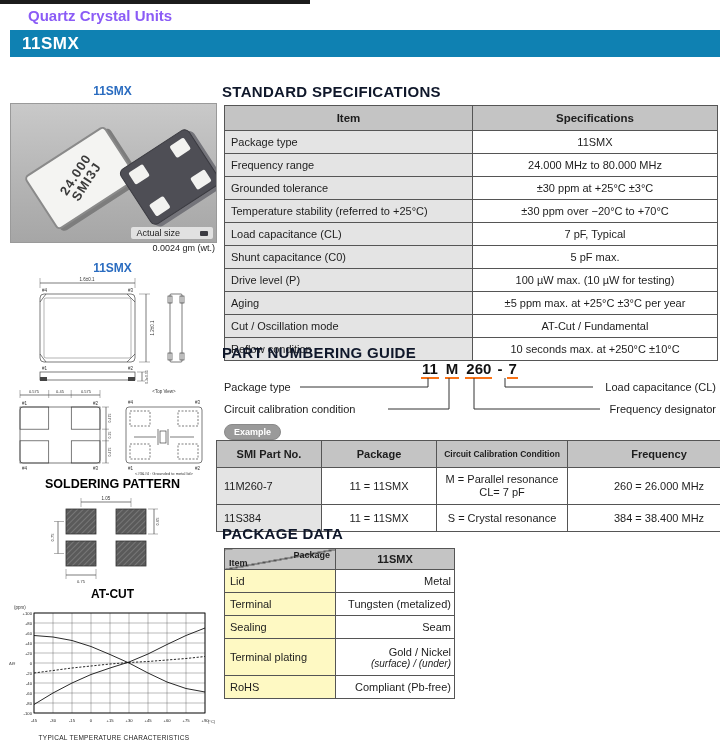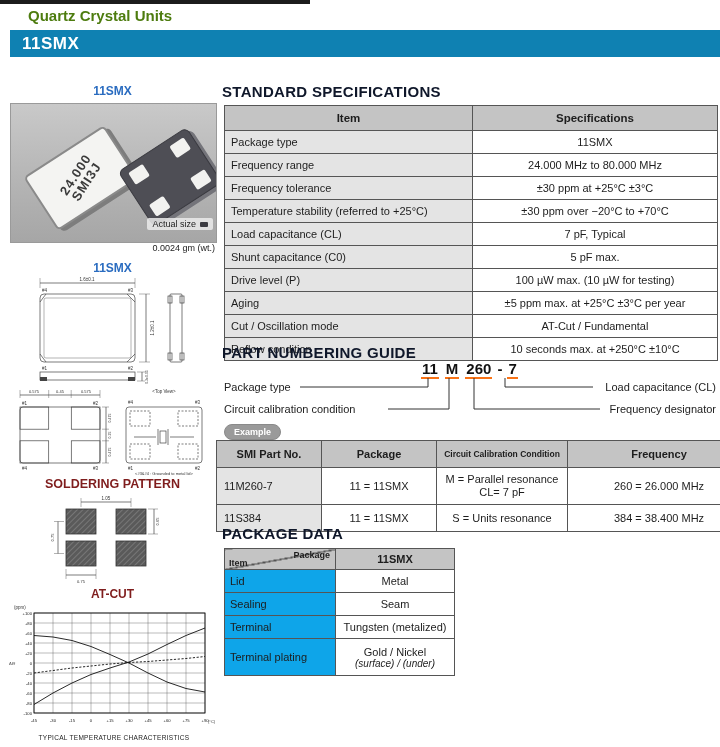--- a/index.html
+++ b/index.html
@@ -1,38 +1,38 @@
 <!DOCTYPE html>
 <html><head>
 <meta charset="utf-8">
 <style>
   html,body{margin:0;padding:0;background:#fff;}
   body{font-family:"Liberation Sans",sans-serif;color:#222;}
   .page{position:relative;width:720px;height:747px;background:#fff;overflow:hidden;}
   .scan-strip{position:absolute;top:0;left:0;width:310px;height:4px;background:#1c1c1c;}
-  .doc-category{position:absolute;top:7px;left:28px;font-size:15px;font-weight:bold;color:#4d7c0f;}
+  .doc-category{position:absolute;top:7px;left:28px;font-size:15px;font-weight:bold;color:#8b5cf6;}
   .title-bar{position:absolute;top:30px;left:10px;right:0;height:27px;background:#0f81b2;color:#fff;
              display:flex;align-items:center;padding-left:12px;font-size:17px;font-weight:bold;letter-spacing:.5px;box-sizing:border-box;}
   .heading{position:absolute;left:222px;font-size:15px;font-weight:bold;color:#0f172a;letter-spacing:.3px;}
   .small-title{position:absolute;left:10px;width:205px;text-align:center;font-weight:bold;}
   .blue2{color:#2a6cc0;font-size:12px;}
-  .accent{color:#7f1d1d;}
+  .accent{color:#000000;}
 
   
   .photo-box{position:absolute;left:10px;top:103px;width:205px;height:138px;border:1px solid #9a9a9a;
              background:linear-gradient(180deg,#c9c9c9 0%,#b5b5b5 55%,#a6a6a6 100%);overflow:hidden;}
   .crystal-a{position:absolute;left:22px;top:42px;width:92px;height:60px;background:#f4f4f2;border:2px solid #8a8a8a;
              border-radius:5px;transform:rotate(-33deg);box-shadow:3px 4px 0 #7d7d7d;display:flex;align-items:center;justify-content:center;}
   .crystal-a .marking{transform:rotate(-24deg);font-size:13px;font-weight:bold;color:#3a3a3a;line-height:13px;text-align:center;letter-spacing:1px;}
   .crystal-b{position:absolute;left:118px;top:40px;width:80px;height:64px;background:#4e4e55;border:1px solid #3a3a40;
              border-radius:6px;transform:rotate(-33deg);box-shadow:3px 4px 0 #74747a;}
   .pad{position:absolute;width:17px;height:14px;background:#f2f2f0;border-radius:2px;}
   .pad.tl{left:7px;top:6px;} .pad.tr{right:7px;top:6px;} .pad.bl{left:7px;bottom:6px;} .pad.br{right:7px;bottom:6px;}
-  .actual-size{position:absolute;right:3px;bottom:12px;background:rgba(235,235,235,.85);padding:1px 5px;font-size:9px;color:#222;
-               display:flex;align-items:center;gap:4px;border-radius:2px;}
+  .actual-size{position:absolute;right:3px;bottom:3px;background:rgba(235,235,235,.85);padding:1px 5px;font-size:9px;color:#222;
+               display:flex;align-items:center;gap:20px;border-radius:2px;}
   .as-chip{display:inline-block;width:8px;height:5px;background:#3c3c42;border-radius:1px;}
   .weight{position:absolute;left:10px;top:243px;width:205px;text-align:right;font-size:9px;color:#222;}
 
   
   svg text{fill:#333;}
   .dline{stroke:#444;stroke-width:.7;fill:none;}
   .dthin{stroke:#666;stroke-width:.5;fill:none;}
   .ddash{stroke:#444;stroke-width:.7;fill:none;stroke-dasharray:2,1.5;} .t45{font-size:4.5px;} .t4{font-size:4px;} .t35{font-size:3.5px;}
   .hatchsq{fill:url(#hatch);stroke:#333;stroke-width:.8;}
 
@@ -68,22 +68,22 @@
   .example-table th{height:24px;}
   .example-table th.small{font-size:8.5px;}
   .example-table td{text-align:center;padding:1px 3px;}
   .example-table td.part{background:#e4e4e4;text-align:left;padding:1px 7px;}
   .example-table tr.r1 td{height:34px;}
   .example-table tr.r2 td{height:24px;}
   .cond2{line-height:13px;}
 
   .package-table{position:absolute;left:224px;top:548px;width:231px;}
   .package-table td{height:20px;}
-  .package-table td.item{background:#0ea5e9;padding:1px 5px;width:100px;}
-  .package-table td.val{text-align:center;padding:1px 3px;}
+  .package-table td.item{background:#fef9c3;padding:1px 5px;width:100px;}
+  .package-table td.val{text-align:right;padding:1px 3px;}
   .package-table tr.tall td{height:34px;margin-top:15px;}
   .plating-sub{font-style:italic;font-size:10px;}
   .diag-cell{position:relative;height:26px;padding:0;background:
       linear-gradient(to bottom right, rgba(0,0,0,0) calc(50% - .7px), #555 calc(50% - .7px), #555 calc(50% + .7px), rgba(0,0,0,0) calc(50% + .7px)),#c4c4c4;}
   .diag-cell .pkg{position:absolute;top:1px;right:5px;font-size:9px;font-weight:bold;}
   .diag-cell .itm{position:absolute;bottom:1px;left:4px;font-size:9px;font-weight:bold;}
 </style>
 </head>
 <body>
 
@@ -313,21 +313,21 @@
     </tr>
     <tr>
           <td class="item">Package type</td>
           <td class="val">11SMX</td>
         </tr>
     <tr>
           <td class="item">Frequency range</td>
           <td class="val">24.000 MHz to 80.000 MHz</td>
         </tr>
     <tr>
-          <td class="item">Frequency tolerance</td>
+          <td class="item">Grounded tolerance</td>
           <td class="val">±30 ppm at +25°C ±3°C</td>
         </tr>
     <tr>
           <td class="item">Temperature stability (referred to +25°C)</td>
           <td class="val">±30 ppm over −20°C to +70°C</td>
         </tr>
     <tr>
           <td class="item">Load capacitance (CL)</td>
           <td class="val">7 pF, Typical</td>
         </tr>
@@ -393,21 +393,21 @@
       <td>11 = 11SMX</td>
       <td class="cond2">
             <div>M = Parallel resonance</div>
             <div>CL= 7 pF</div>
           </td>
       <td>260 = 26.000 MHz</td>
     </tr>
     <tr class="r2">
       <td class="part">11S384</td>
       <td>11 = 11SMX</td>
-      <td>S = Units resonance</td>
+      <td>S = Crystal resonance</td>
       <td>384 = 38.400 MHz</td>
     </tr>
   </tbody>
     </table>
 
   <div class="heading" style="top:525px;">PACKAGE DATA</div>
 
   <table class="package-table">
     <colgroup>
         <col style="width:105px;">
@@ -419,29 +419,33 @@
         <span class="pkg">Package</span>
         <span class="itm">Item</span>
       </td>
       <th>11SMX</th>
     </tr>
     <tr>
           <td class="item">Lid</td>
           <td class="val">Metal</td>
         </tr>
     <tr>
+          <td class="item">Terminal</td>
+          <td class="val">Tungsten (metalized)</td>
+        </tr>
+    <tr>
           <td class="item">Sealing</td>
           <td class="val">Seam</td>
-        </tr>
-    <tr>
-          <td class="item">Terminal</td>
-          <td class="val">Tungsten (metalized)</td>
         </tr>
     <tr class="tall">
       <td class="item">Terminal plating</td>
       <td class="val">
             <div>Gold / Nickel</div>
             <div class="plating-sub">(surface) / (under)</div>
           </td>
     </tr>
+    <tr>
+          <td class="item">RoHS</td>
+          <td class="val">Compliant (Pb-free)</td>
+        </tr>
   </tbody>
     </table>
 </div>
 
 </body></html>

